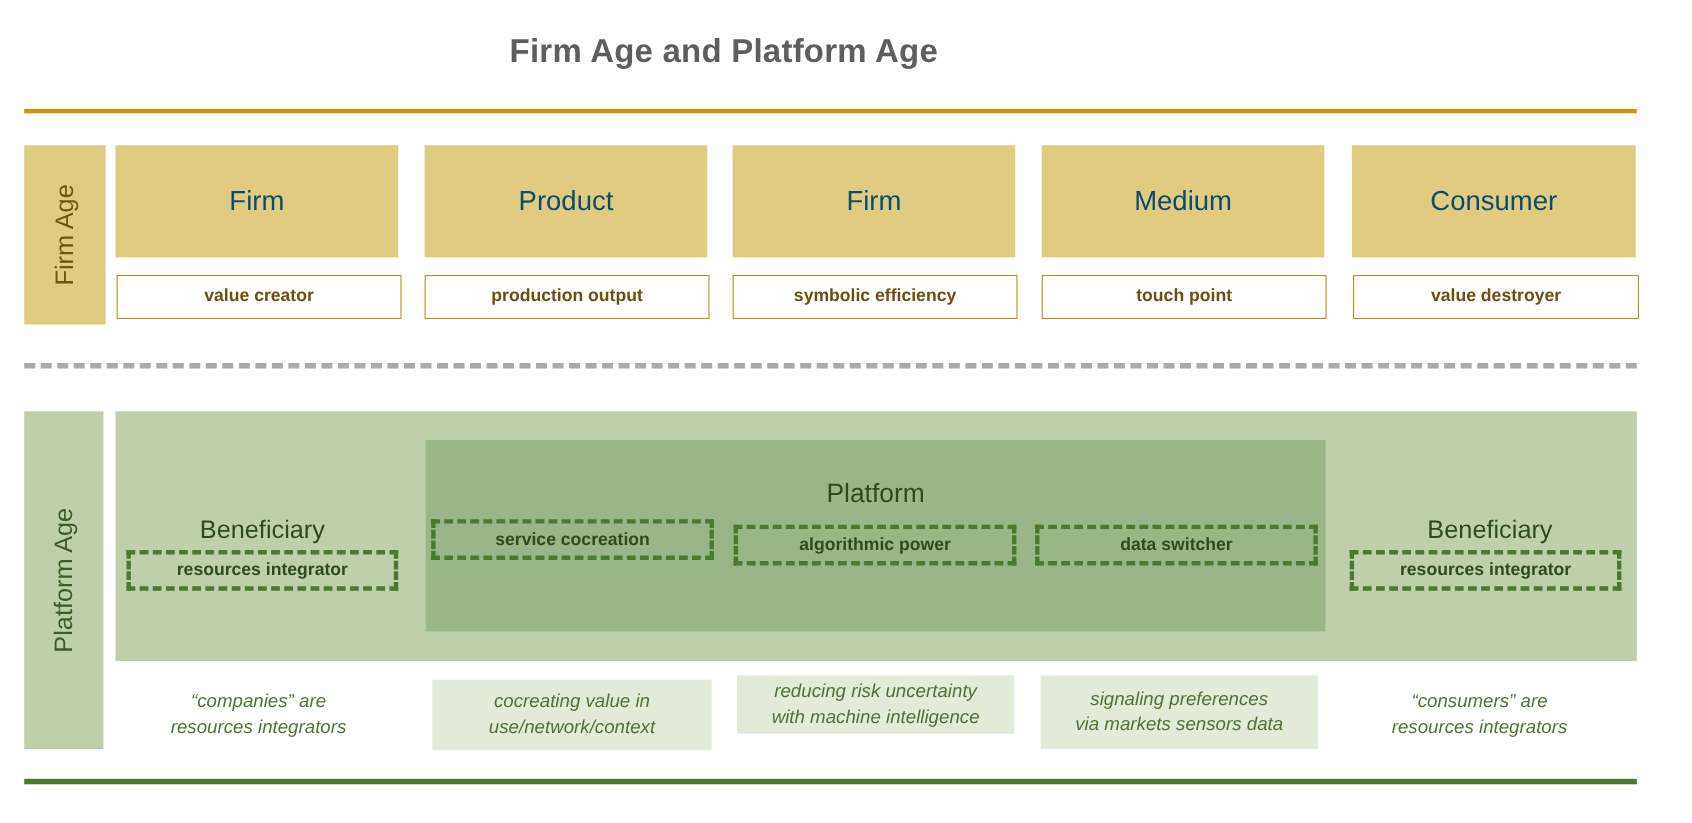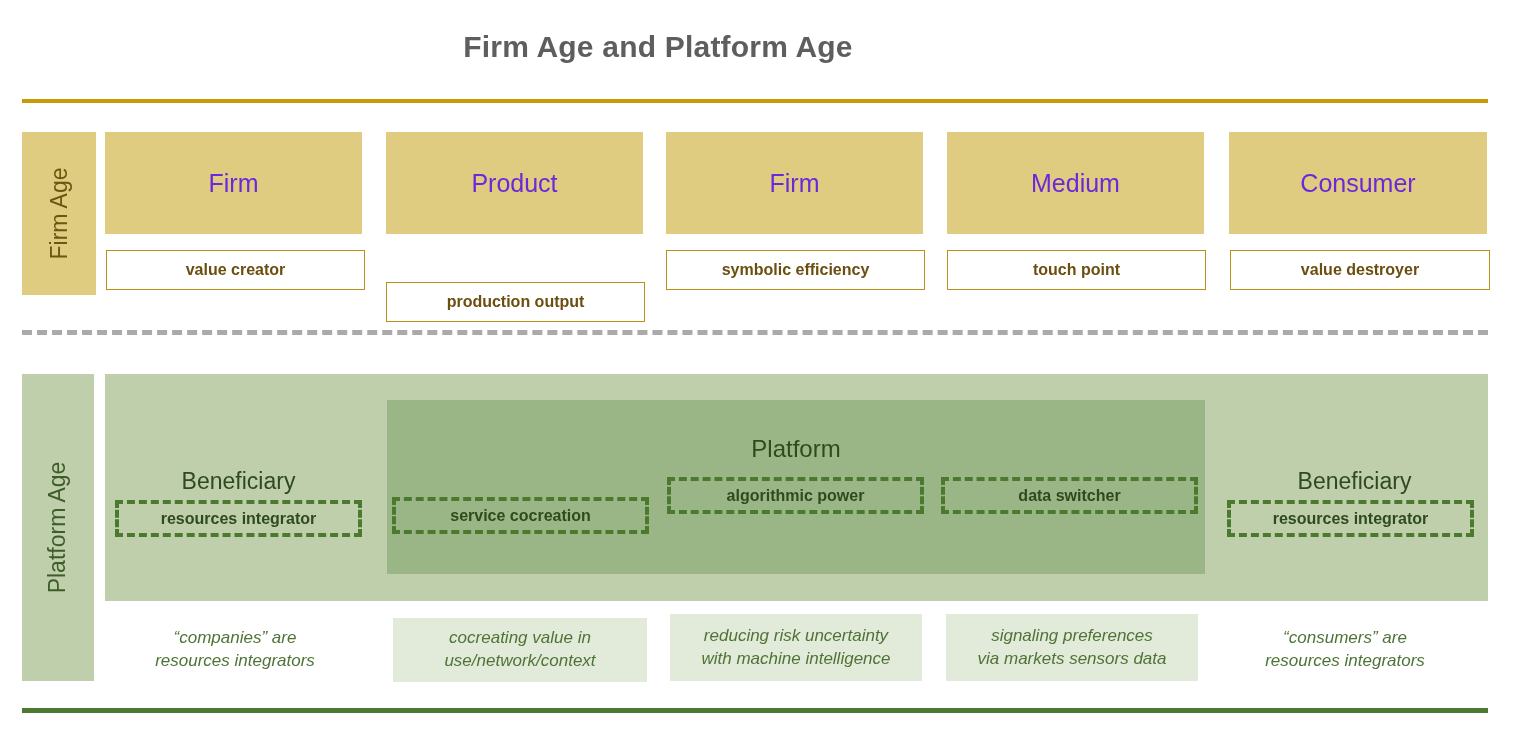--- a/index.html
+++ b/index.html
@@ -104,21 +104,21 @@
   .firm-box {
     position: absolute;
     left: 0;
     top: 0;
     height: 102px;
     background: #E0CC80;
     display: flex;
     align-items: center;
     justify-content: center;
     font-size: 25px;
-    color: #6d28d9;
+    color: #0c4a6e;
   }
   .firm-tag {
     position: absolute;
     top: 118px;
     height: 38px;
     background: #ffffff;
     border: 1.6px solid #B8901A;
     display: flex;
     align-items: center;
     justify-content: center;
@@ -217,21 +217,21 @@
 
   <div class="firm-row">
 
     <div class="firm-col" style="left:105px; top:132px; width:257px;">
       <div class="firm-box" style="width:257px;">Firm</div>
       <div class="firm-tag" style="left:1px; width:257px;">value creator</div>
     </div>
 
     <div class="firm-col" style="left:386px; top:132px; width:257px;">
       <div class="firm-box" style="width:257px;">Product</div>
-      <div class="firm-tag" style="left:0px; width:257px;margin-top:32px;">production output</div>
+      <div class="firm-tag" style="left:0px; width:257px;">production output</div>
     </div>
 
     <div class="firm-col" style="left:666px; top:132px; width:257px;">
       <div class="firm-box" style="width:257px;">Firm</div>
       <div class="firm-tag" style="left:0px; width:257px;text-align:center;">symbolic efficiency</div>
     </div>
 
     <div class="firm-col" style="left:947px; top:132px; width:257px;">
       <div class="firm-box" style="width:257px;">Medium</div>
       <div class="firm-tag" style="left:0px; width:257px;">touch point</div>
@@ -248,32 +248,32 @@
     <span class="era-text">Platform Age</span>
   </div>
 
   <div class="platform-band"></div>
   <div class="platform-inner"></div>
   <div class="platform-title">Platform</div>
 
   <div class="beneficiary-title" style="left:110px; top:468px; width:257px;">Beneficiary</div>
   <div class="dashed-tag" style="left:115px; top:500px; width:247px;">resources integrator</div>
 
-  <div class="dashed-tag" style="left:392px; top:497px; width:257px;">service cocreation</div>
+  <div class="dashed-tag" style="left:392px; top:472px; width:257px;">service cocreation</div>
   <div class="dashed-tag" style="left:667px; top:477px; width:257px;">algorithmic power</div>
   <div class="dashed-tag" style="left:941px; top:477px; width:257px;">data switcher</div>
 
   <div class="beneficiary-title" style="left:1226px; top:468px; width:257px;">Beneficiary</div>
   <div class="dashed-tag" style="left:1227px; top:500px; width:247px;">resources integrator</div>
 
   <div class="caption" style="left:107px; top:618px; width:256px; height:64px;">“companies” are<br>resources integrators</div>
 
   <div class="caption boxed" style="left:393px; top:618px; width:254px; height:64px;">cocreating value in<br>use/network/context</div>
 
-  <div class="caption boxed" style="left:670px; top:614px; width:252px; height:67px;">reducing risk uncertainty<br>with machine intelligence</div>
+  <div class="caption boxed" style="left:670px; top:614px; width:252px; height:53px;">reducing risk uncertainty<br>with machine intelligence</div>
 
   <div class="caption boxed" style="left:946px; top:614px; width:252px; height:67px;">signaling preferences<br>via markets sensors data</div>
 
   <div class="caption" style="left:1217px; top:618px; width:256px; height:64px;">“consumers” are<br>resources integrators</div>
 
   <div class="source-note">Accoto 2018,, work in progress</div>
 
 </div>
 
 </body></html>

